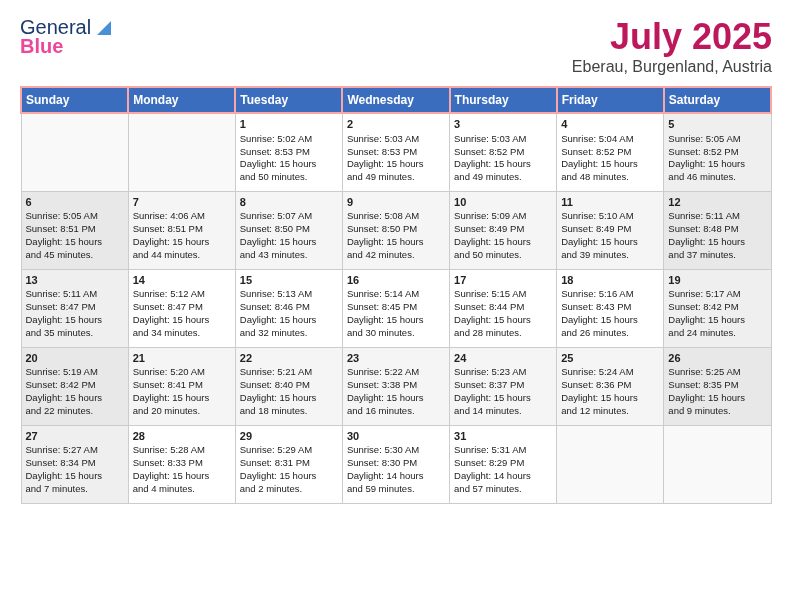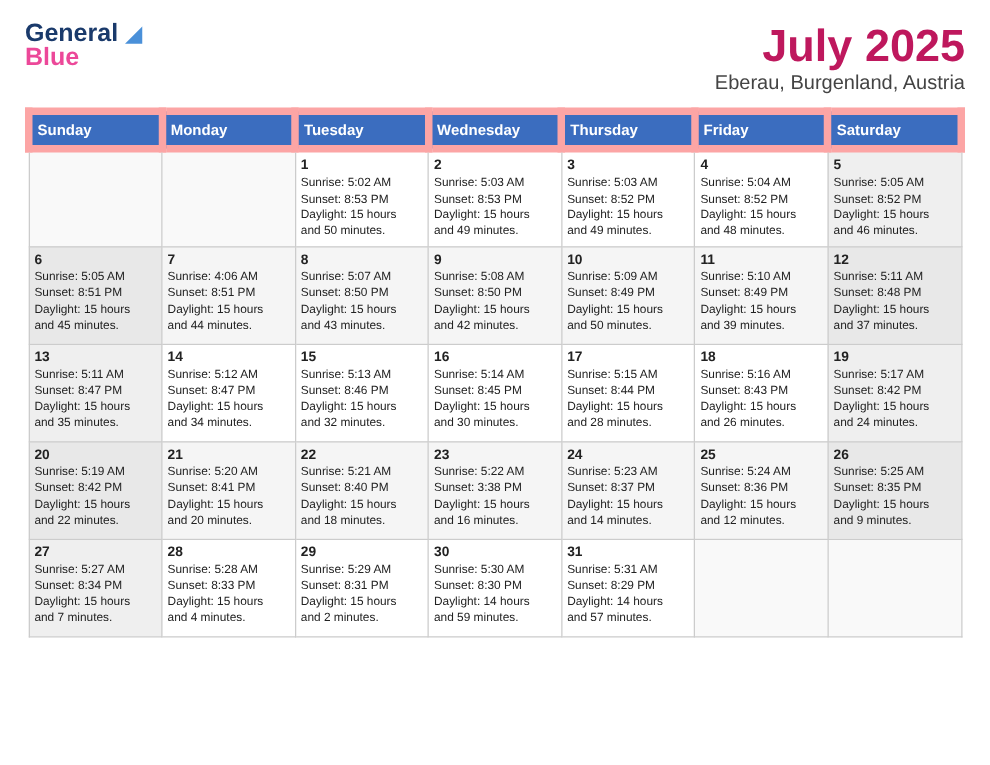--- a/index.html
+++ b/index.html
@@ -49,21 +49,21 @@
       border-collapse: collapse;
       font-size: 10px;
     }
     .calendar thead tr th {
       background: #3b6dbf;
       color: #fff;
       padding: 5px 4px;
       text-align: left;
       font-size: 12px;
       font-weight: bold;
-      border: 6px solid #fca5a5;
+      border: 2px solid #fca5a5;
     }
     .calendar tbody tr td {
       border: 1px solid #ccc;
       vertical-align: top;
       padding: 3px 4px;
       width: calc(100% / 7);
       height: 78px;
       background: #fff;
       color: #222;
       font-size: 9.5px;
@@ -93,21 +93,21 @@
     .logo-dark { color: #1a3a6b; }
   </style>
 </head>
 <body>
 
 <div class="page">
   <div class="header">
     <div class="logo">
       <div class="logo-wrapper">
         <div style="display:flex;align-items:center;gap:2px;">
-          <span class="logo-dark" style="font-size:20px;font-weight:bold;">General</span>
+          <span class="logo-dark" style="font-size:20px;font-weight:normal;">General</span>
           <svg width="18" height="18" viewBox="0 0 18 18">
             <polygon points="4,16 18,16 18,2" fill="#4a90d9"></polygon>
           </svg>
         </div>
         <span class="logo-blue" style="font-size:20px;font-weight:bold;margin-top:-4px;">Blue</span>
       </div>
     </div>
     <div class="title-block">
       <h1>July 2025</h1>
       <h2>Eberau, Burgenland, Austria</h2>

